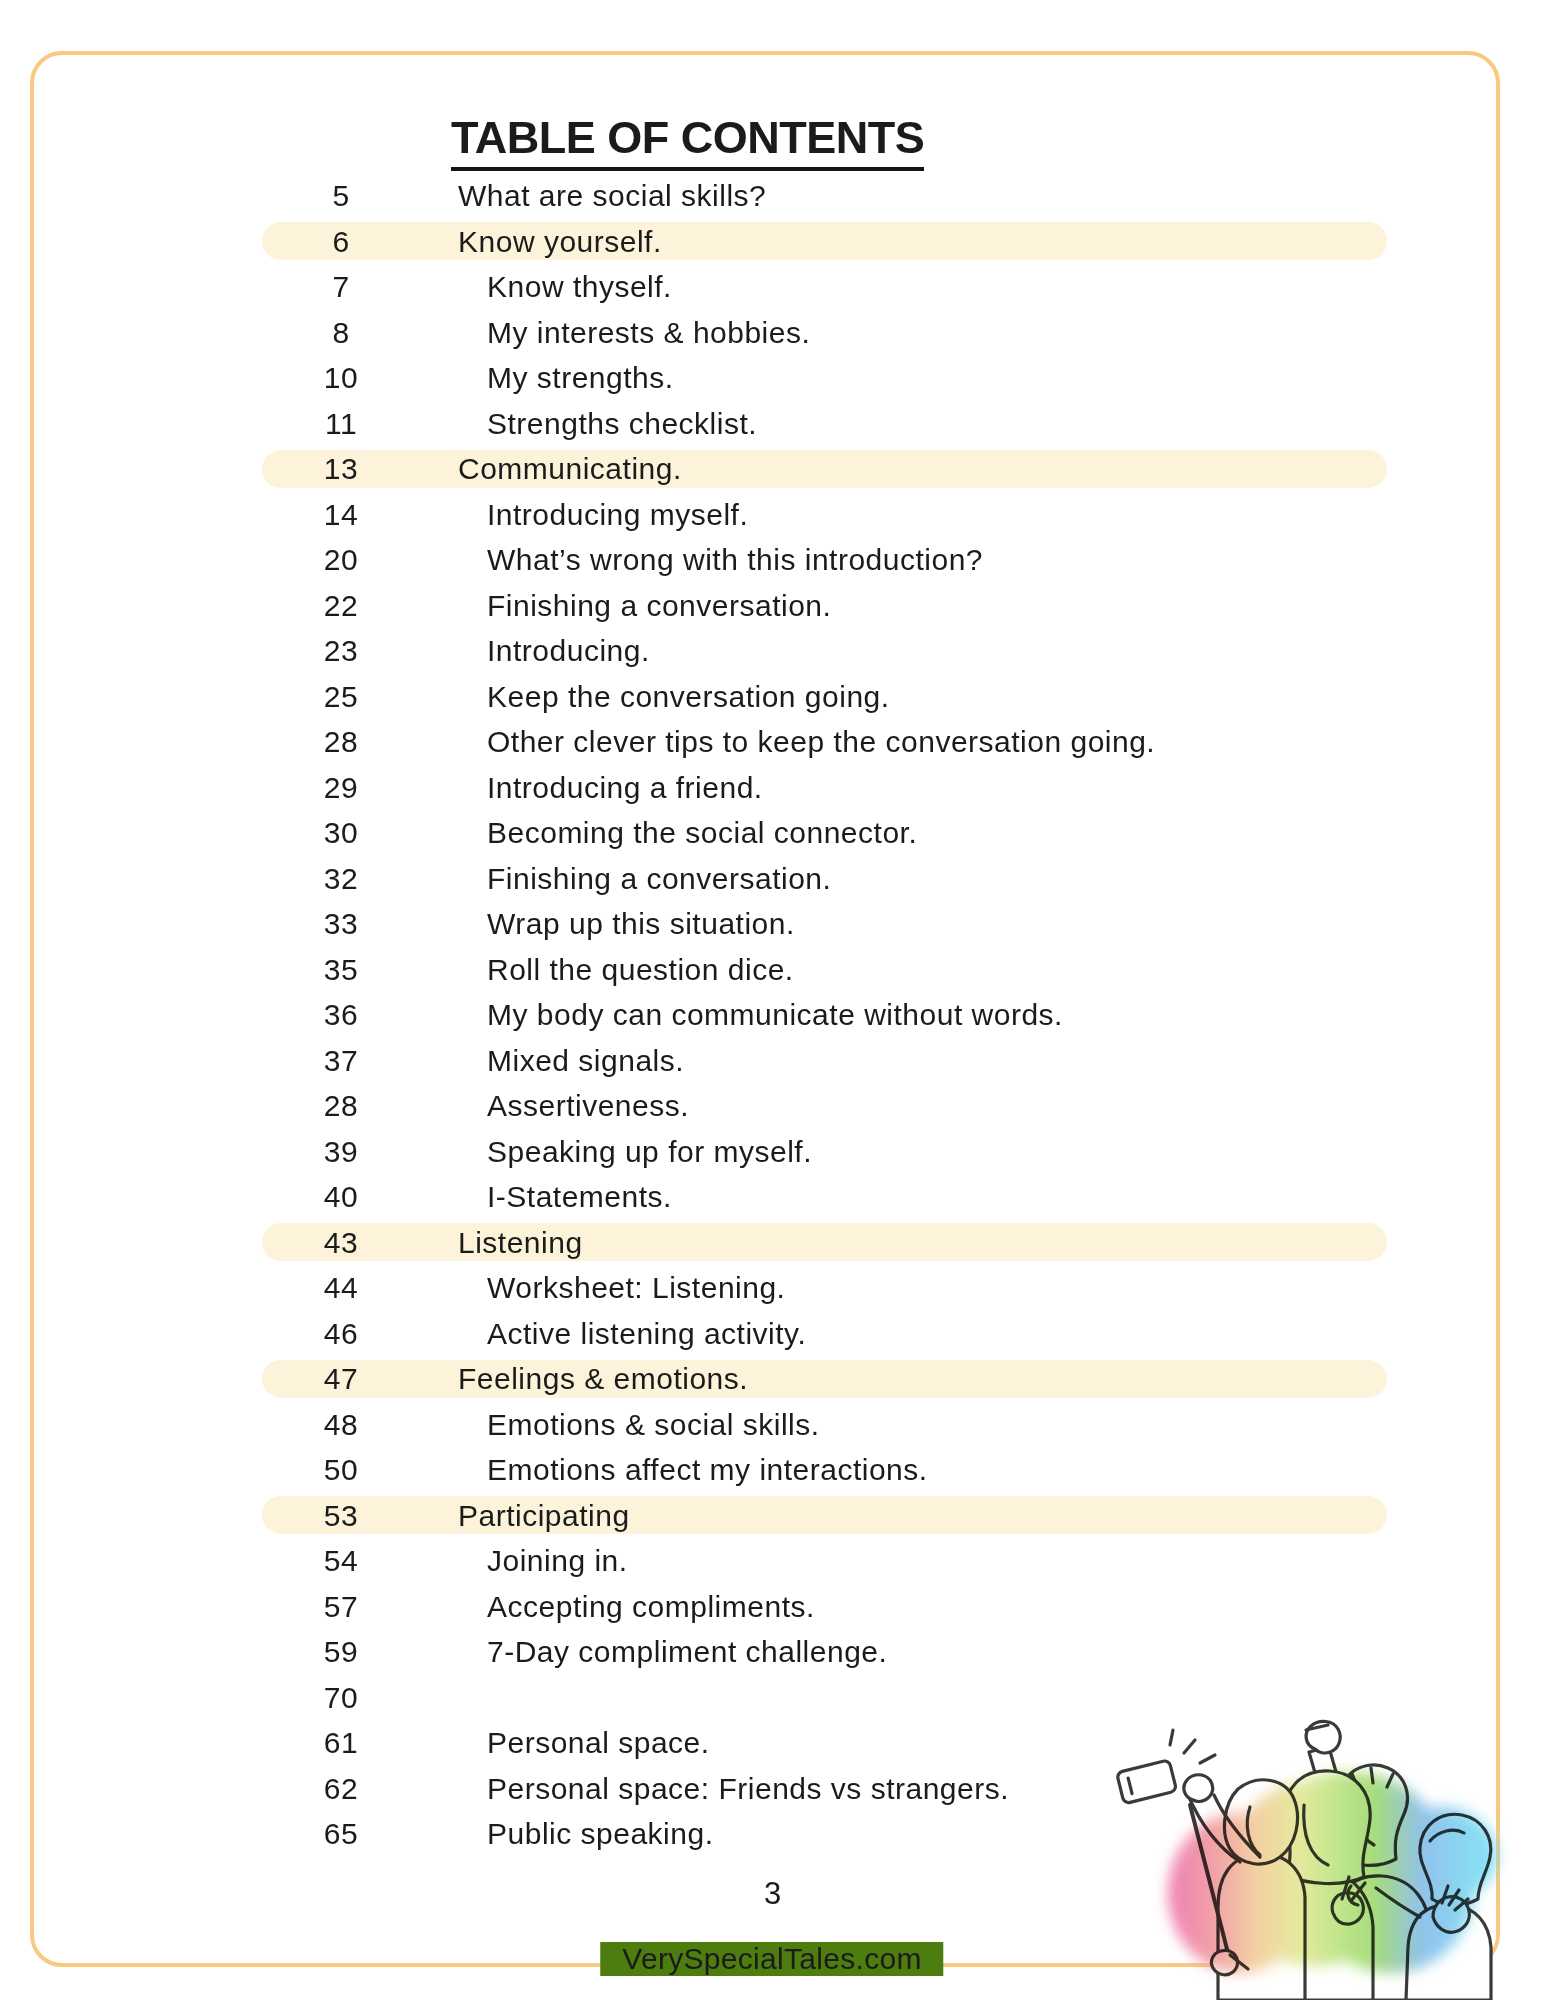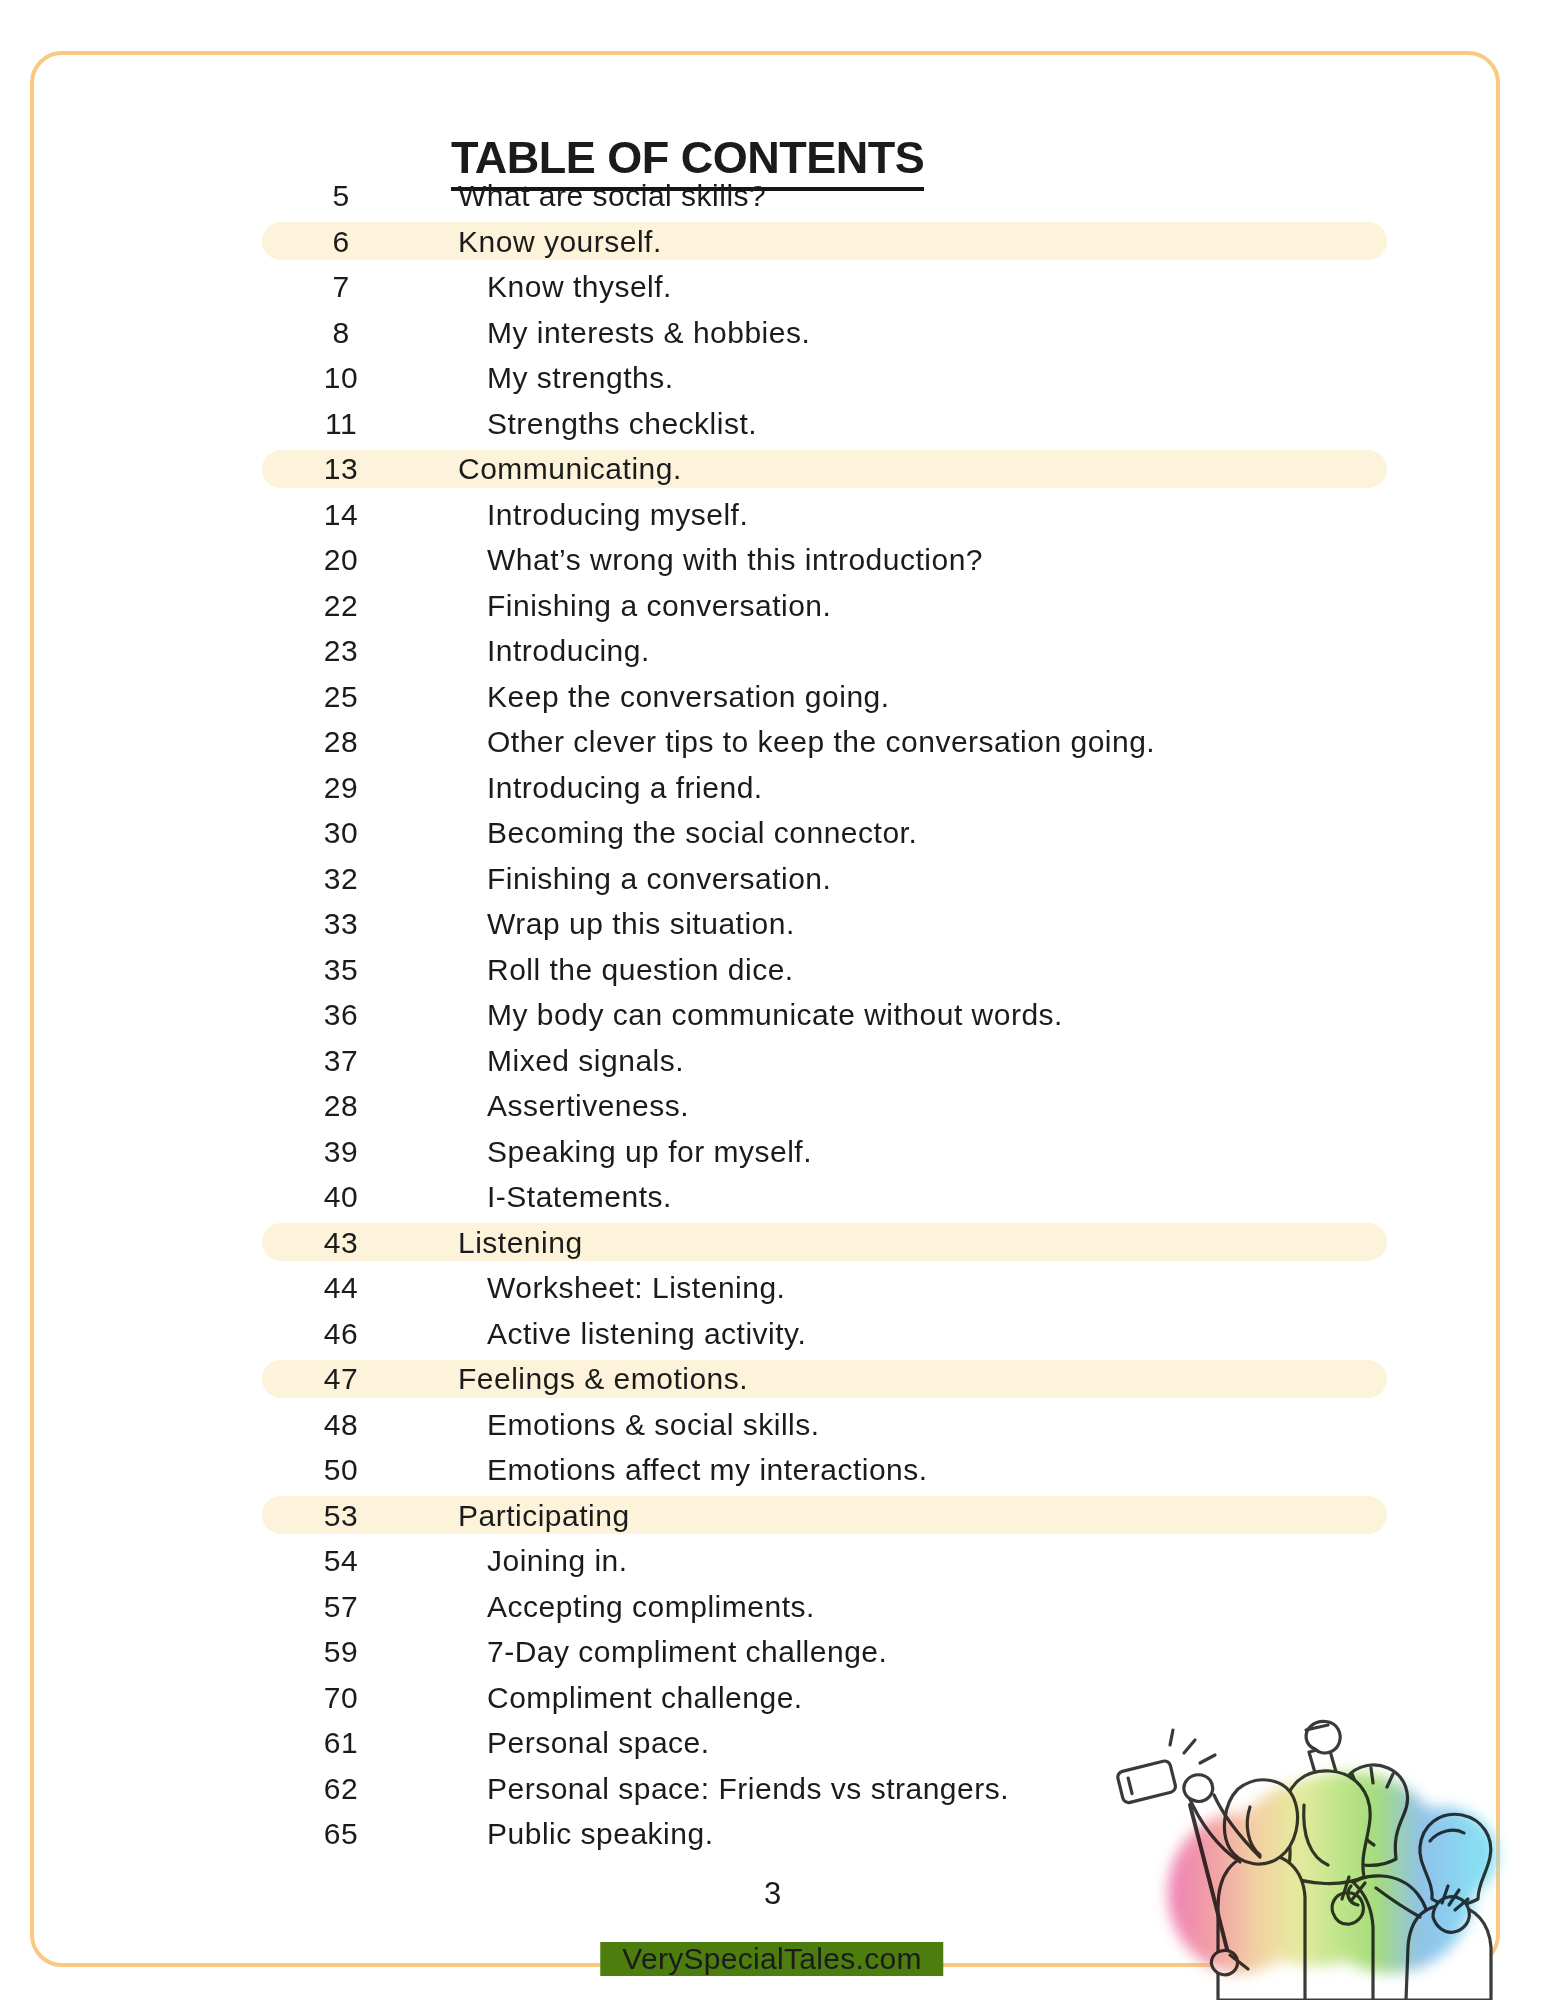--- a/index.html
+++ b/index.html
@@ -26,21 +26,20 @@
   .title {
     position: absolute;
     left: 451px; top: 112px;
     font-size: 45px;
     font-weight: 700;
     letter-spacing: -0.5px;
     border-bottom: 4px solid #151515;
     padding-bottom: 3px;
     z-index: 2;
     white-space: nowrap;
-    margin-top: 20px;
   }
   .toc-list {
     position: absolute;
     left: 0; top: 173px;
     width: 1545px;
     z-index: 2;
   }
   .toc-row {
     position: relative;
     height: 45.5px;
@@ -265,21 +264,20 @@
       <span class="label">Accepting compliments.</span>
     </div>
       <div class="toc-row indent">
 
       <span class="num">59</span>
       <span class="label">7-Day compliment challenge.</span>
     </div>
       <div class="toc-row indent">
 
       <span class="num">70</span>
-      <span class="label">Compliment challenge.</span>
     </div>
       <div class="toc-row indent">
 
       <span class="num">61</span>
       <span class="label">Personal space.</span>
     </div>
       <div class="toc-row indent">
 
       <span class="num">62</span>
       <span class="label">Personal space: Friends vs strangers.</span>

